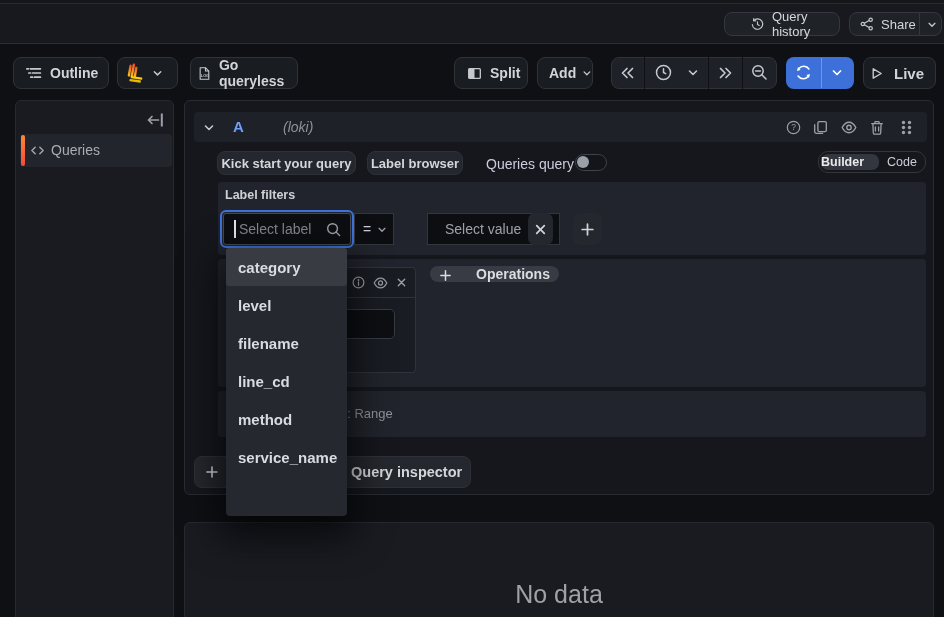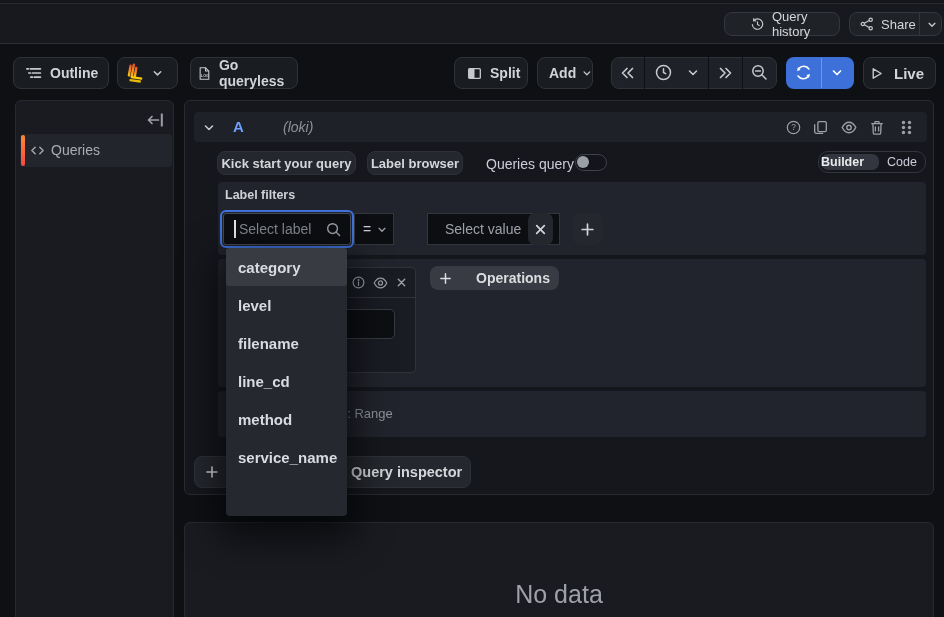--- a/index.html
+++ b/index.html
@@ -264,21 +264,21 @@
         <svg style="position:absolute;left:145px;top:9px;" width="15" height="12" viewBox="0 0 16 13" fill="none" stroke="#9da0a8" stroke-width="1.3">
             <path d="M1.2 6.5 C3 3 5.4 1.2 8 1.2 C10.6 1.2 13 3 14.8 6.5 C13 10 10.6 11.8 8 11.8 C5.4 11.8 3 10 1.2 6.5 Z"></path>
             <circle cx="8" cy="6.5" r="2.2"></circle>
           </svg>
         <svg style="position:absolute;left:168px;top:9px;" width="11" height="11" viewBox="0 0 12 12" fill="none" stroke="#9da0a8" stroke-width="1.5">
             <path d="M2.5 2.5 L9.5 9.5 M9.5 2.5 L2.5 9.5" stroke-linecap="round"></path>
           </svg>
       </div>
       <div style="position:absolute;left:8px;top:41px;width:159px;height:30px;background:#0d0f13;border:1px solid #383b42;border-radius:5px;"></div>
     </div>
-    <div style="position:absolute;left:212px;top:7px;width:129px;height:24px;background:#383b43;border-radius:8px;display:flex;align-items:center;justify-content:center;color:#dcdde1;font-size:14px;font-weight:600;gap:15px;">
+    <div style="position:absolute;left:212px;top:7px;width:129px;height:16px;background:#383b43;border-radius:8px;display:flex;align-items:flex-end;justify-content:center;color:#dcdde1;font-size:14px;font-weight:600;gap:15px;">
       <svg width="13" height="13" viewBox="0 0 14 14" fill="none" stroke="#dcdde1" stroke-width="1.6">
           <path d="M7 2 V12 M2 7 H12" stroke-linecap="round"></path>
         </svg>
       <span style="margin-left:9px;">Operations</span>
     </div>
   </div>
 
   <div class="abs" style="left:33px;top:290px;width:708px;height:46px;background:#21242c;border-radius:4px;">
     <svg style="position:absolute;left:10px;top:17px;" width="12" height="12" viewBox="0 0 12 12" fill="none" stroke="#9da0a8" stroke-width="1.5">
         <path d="M4 2.5 L7.5 6 L4 9.5" stroke-linecap="round" stroke-linejoin="round"></path>

